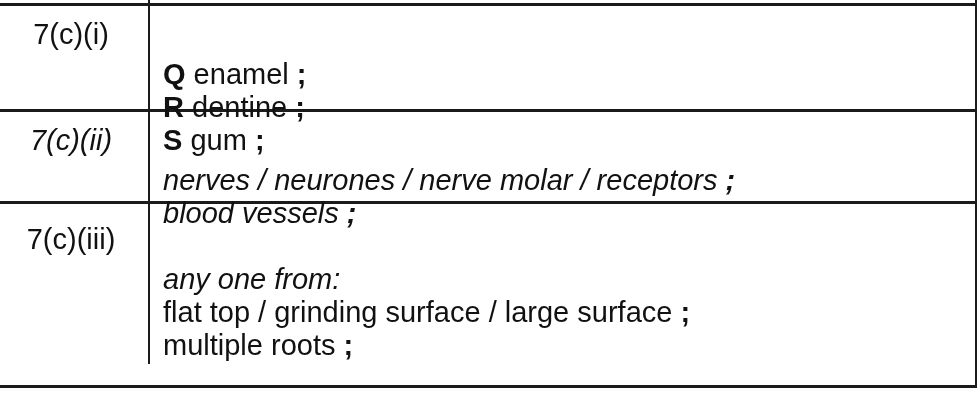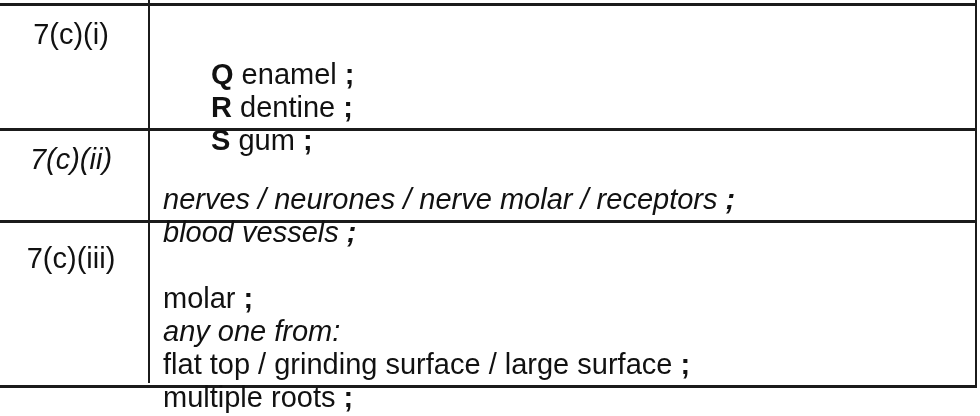--- a/index.html
+++ b/index.html
@@ -27,21 +27,21 @@
     border-top: 3px solid var(--border-color);
     border-right: 2px solid var(--border-color);
     border-bottom: 3px solid var(--border-color);
     
   }
   .row {
     display: flex;
     align-items: stretch;
     border-bottom: 3px solid var(--border-color);
   }
-  .row-1 { height: 125px; gap: 48px; }
+  .row-1 { height: 106px; }
   .row-2 { height: 92px; font-style: italic; }
   .row-3 { height: 160px; border-bottom: none; }
   .cell {
     font-size: 29px;
     line-height: 33px;
   }
   .cell-q {
     width: 150px;
     flex: 0 0 150px;
     border-right: 2px solid var(--border-color);
@@ -86,21 +86,20 @@
       <div class="row row-2">
         <div class="cell cell-q">7(c)(ii)</div>
         <div class="cell cell-a">
           <div class="line"><span class="seg">nerves / neurones / nerve molar / receptors </span><span class="seg b">;</span></div>
           <div class="line"><span class="seg">blood vessels </span><span class="seg b">;</span></div>
         </div>
       </div>
       <div class="row row-3">
         <div class="cell cell-q">7(c)(iii)</div>
         <div class="cell cell-a">
-          <div class="line"><span class="seg">molar </span><span class="seg b">;</span></div>
           <div class="line"><span class="seg i">any one from:</span></div>
           <div class="line"><span class="seg">flat top / grinding surface / large surface </span><span class="seg b">;</span></div>
           <div class="line"><span class="seg">multiple roots </span><span class="seg b">;</span></div>
         </div>
       </div>
     </div>
   <div class="tick tick-divider"></div>
   <div class="tick tick-right"></div>
 </div>
 

